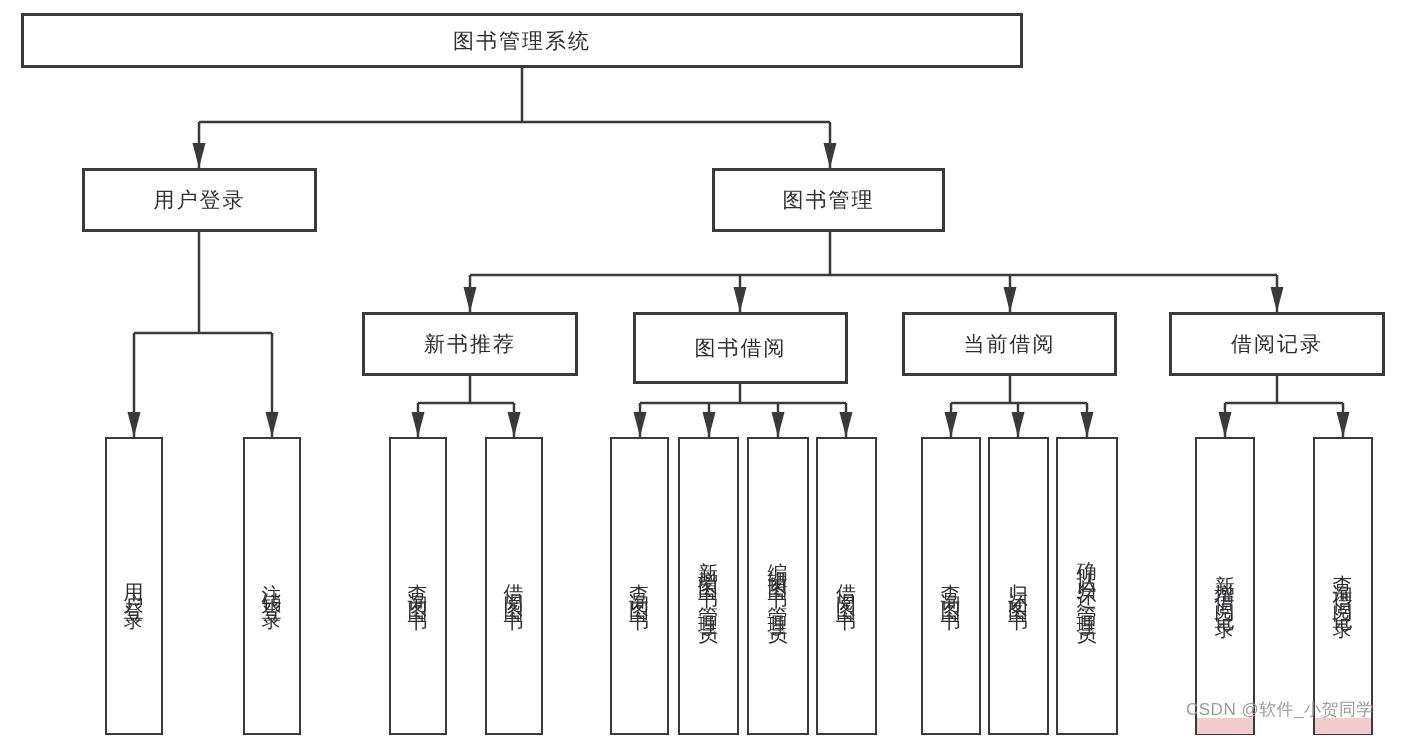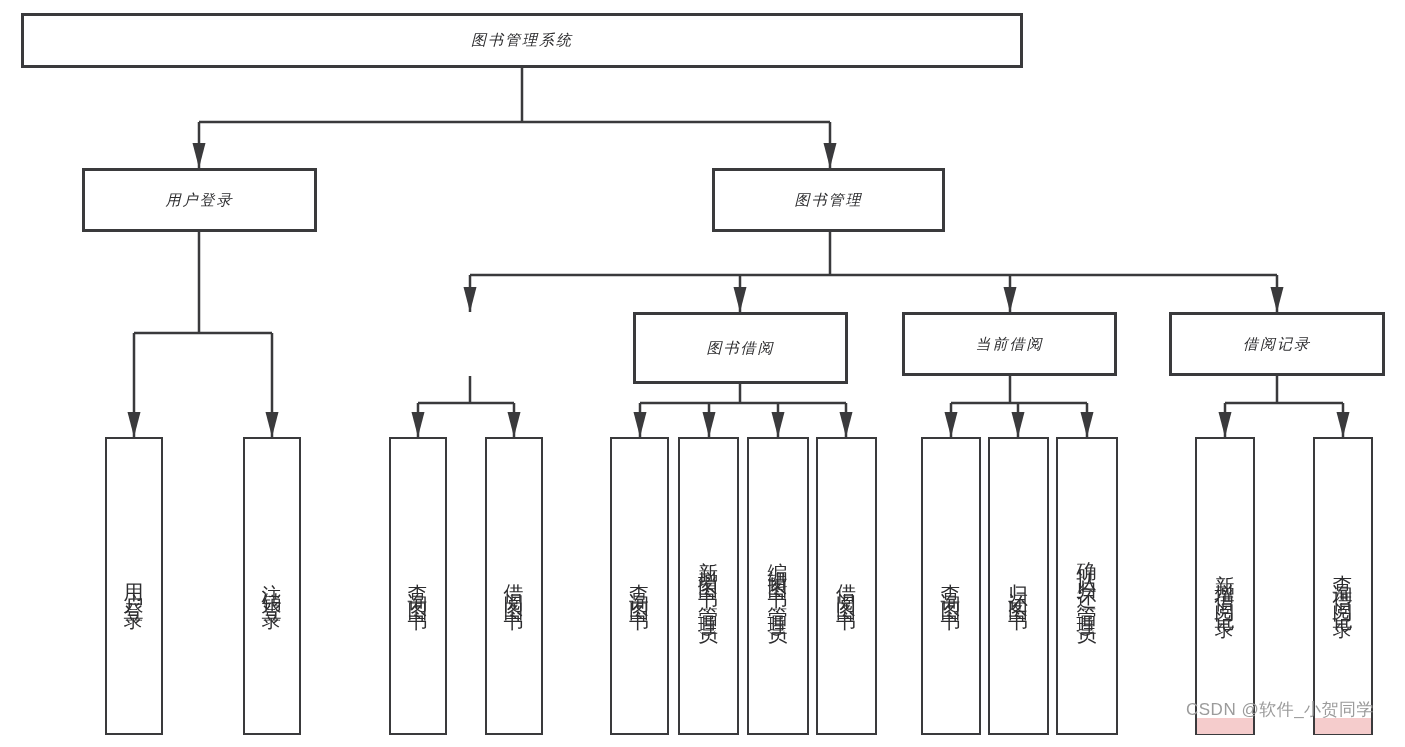--- a/index.html
+++ b/index.html
@@ -26,24 +26,23 @@
     background: #ffffff;
     border: 3px solid #3a3a3c;
     box-sizing: border-box;
     display: flex;
     align-items: center;
     justify-content: center;
     color: #2d2d2f;
     z-index: 1;
   }
   .hbox span {
-    font-size: 15px;
+    font-size: 21px;
     letter-spacing: 2px;
     white-space: nowrap;
-    font-style: italic;
   }
   .leaf {
     border-width: 2.5px;
   }
   .leaf span {
     writing-mode: vertical-rl;
     text-orientation: mixed;
     font-size: 20px;
     letter-spacing: 9px;
     line-height: 1;
@@ -116,20 +115,23 @@
     <span>图书管理系统</span>
   </div>
 
   <div class="box hbox" style="left:82px; top:168px; width:235px; height:64px;">
     <span>用户登录</span>
   </div>
   <div class="box hbox" style="left:712px; top:168px; width:233px; height:64px;">
     <span>图书管理</span>
   </div>
 
+  <div class="box hbox" style="left:362px; top:312px; width:216px; height:64px;">
+    <span>新书推荐</span>
+  </div>
   <div class="box hbox" style="left:633px; top:312px; width:215px; height:72px;">
     <span>图书借阅</span>
   </div>
   <div class="box hbox" style="left:902px; top:312px; width:215px; height:64px;">
     <span>当前借阅</span>
   </div>
   <div class="box hbox" style="left:1169px; top:312px; width:216px; height:64px;">
     <span>借阅记录</span>
   </div>
 

